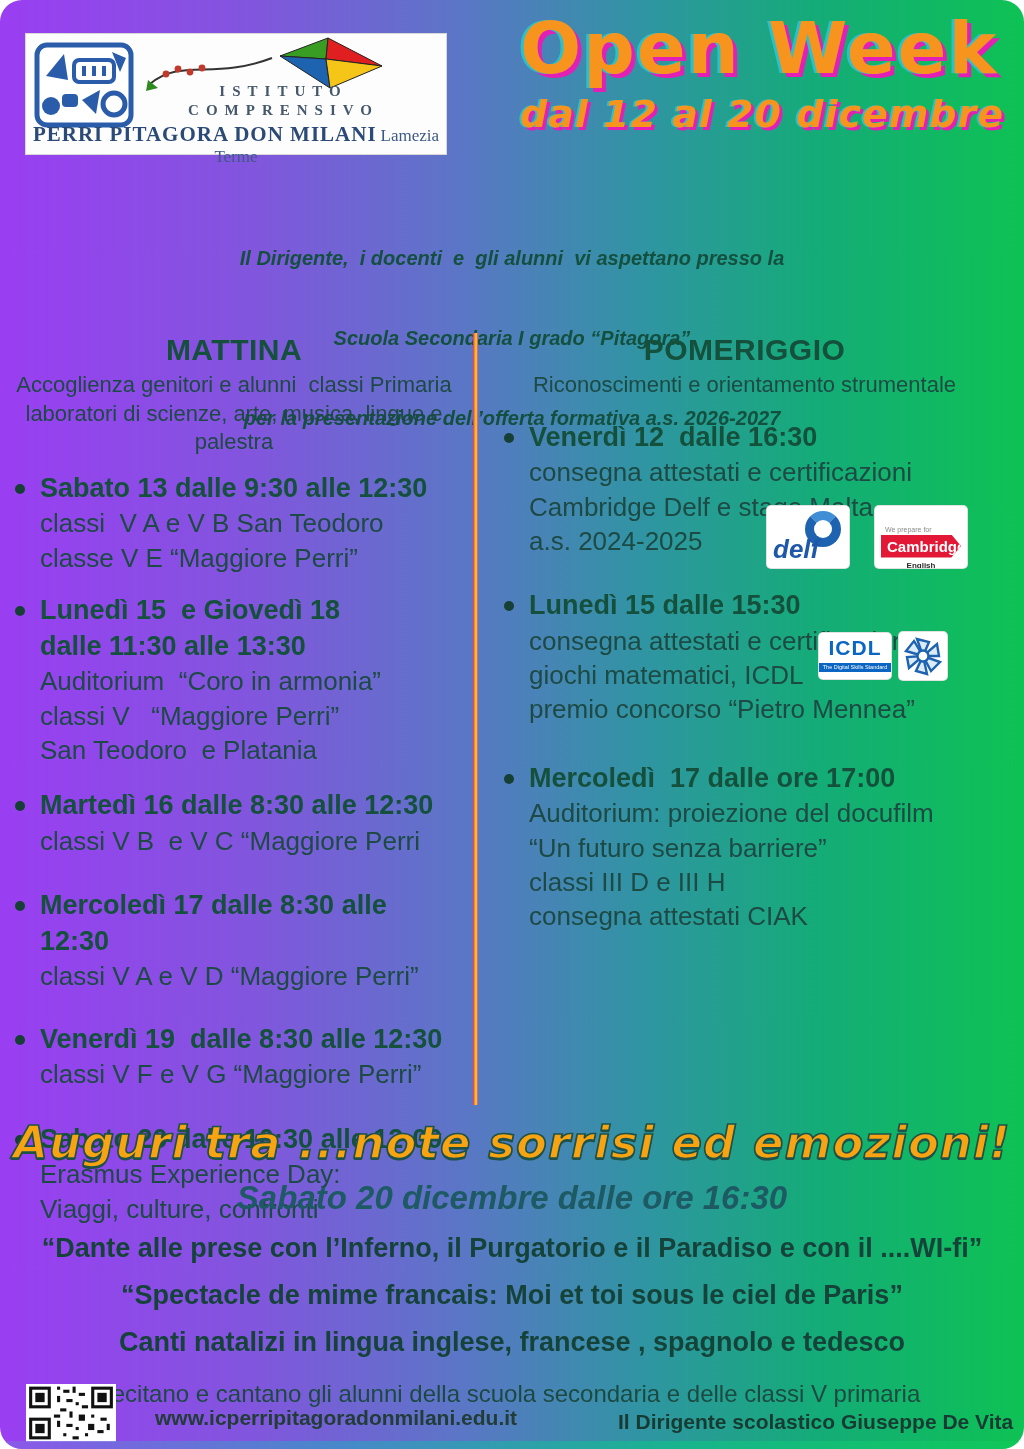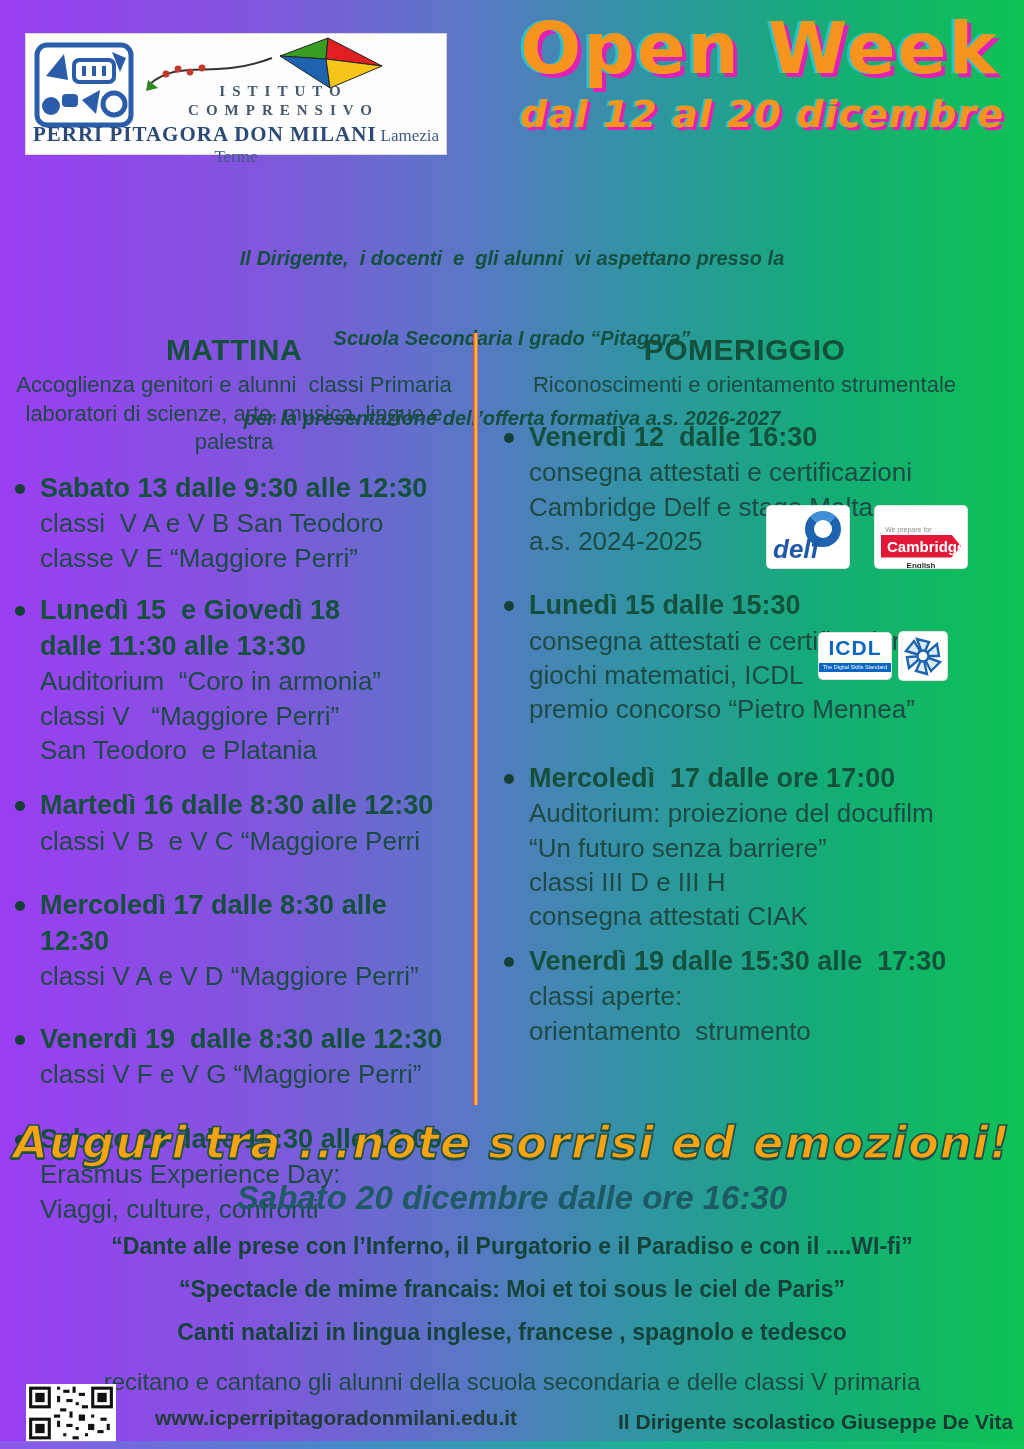--- a/index.html
+++ b/index.html
@@ -4,20 +4,21 @@
 <style>
   * { margin:0; padding:0; box-sizing:border-box; }
   html,body { width:1024px; height:1449px; }
   body {
     font-family:"Liberation Sans", sans-serif;
     overflow:hidden;
   }
   .poster {
     position:relative; width:1024px; height:1449px; overflow:hidden;
     background:linear-gradient(90deg,#9a3ef2 0%, #8156dd 25%, #5b76c6 45%, #2f95a2 63%, #14ac77 80%, #0ec254 100%);
+    border-radius:22px;
   }
 
   
   .logo-card {
     position:absolute; left:25px; top:33px; width:422px; height:122px;
     background:#fdfdfd; border:1px solid #d8d8d8;
   }
   .mosaic { position:absolute; left:8px; top:8px; }
   .kite { position:absolute; left:118px; top:2px; }
   .ist-lines { position:absolute; left:150px; top:48px; width:215px; text-align:center;
@@ -86,21 +87,21 @@
   .icdl-name { font-size:21px; font-weight:800; color:#0a66c2; letter-spacing:1px; line-height:30px; }
   .icdl-strip { background:#0a66c2; color:#fff; font-size:5.5px; line-height:9px; height:9px; }
   .star-box { width:48px; height:48px; display:flex; align-items:center; justify-content:center; }
 
   
   .finale { position:absolute; left:0; top:1116px; width:1024px; text-align:center; }
   .auguri { font-family:"DejaVu Sans", sans-serif; font-style:italic; font-weight:900;
     font-size:45px; color:#f7a312; letter-spacing:1px;
     -webkit-text-stroke:1.7px #1e5248; text-shadow:0 2px 0 #1e5248; }
   .finale-date { font-style:italic; font-weight:800; font-size:33px; color:#1e5a64; margin-top:10px; }
-  .quote { font-size:23px; font-weight:800; color:#15433a; margin-top:16px; white-space:pre-wrap; }
+  .quote { font-size:27px; font-weight:800; color:#15433a; margin-top:16px; white-space:pre-wrap; }
   .note { font-size:24px; font-weight:500; color:#1c4a42; margin-top:22px; white-space:pre-wrap; }
 
   
   .qr { position:absolute; left:26px; top:1384px; width:90px; height:58px; overflow:hidden; background:#fff; }
   .site { position:absolute; left:155px; top:1406px; font-size:21px; font-weight:800; color:#223c38; }
   .sig { position:absolute; left:618px; top:1410px; font-size:21px; font-weight:800; color:#173b33; }
   .bottom-strip { position:absolute; left:0; bottom:0; width:100%; height:8px;
     background:linear-gradient(90deg,#8a5ce8,#3f8fc8,#15b98b,#10c958); opacity:.85; }
 </style>
 </head>
@@ -278,28 +279,20 @@
         <span class="dot"></span>
         <div>
           <div class="tl">Mercoledì  17 dalle ore 17:00</div>
           <div class="ln">Auditorium: proiezione del docufilm</div>
           <div class="ln">“Un futuro senza barriere”</div>
           <div class="ln">classi III D e III H</div>
           <div class="ln">consegna attestati CIAK</div>
         </div>
       </div>
 
-      <div class="item p3">
-        <span class="dot"></span>
-        <div>
-          <div class="tl">Venerdì 19 dalle 15:30 alle  17:30</div>
-          <div class="ln">classi aperte:</div>
-          <div class="ln">orientamento  strumento</div>
-        </div>
-      </div>
     </div>
   </div>
 
   <div class="finale">
     <div class="auguri">Auguri tra ...note sorrisi ed emozioni!</div>
     <div class="finale-date">Sabato 20 dicembre dalle ore 16:30</div>
     <div class="quote">“Dante alle prese con l’Inferno, il Purgatorio e il Paradiso e con il ....WI-fi”</div>
     <div class="quote">“Spectacle de mime francais: Moi et toi sous le ciel de Paris”</div>
     <div class="quote">Canti natalizi in lingua inglese, francese , spagnolo e tedesco</div>
     <div class="note">recitano e cantano gli alunni della scuola secondaria e delle classi V primaria</div>

